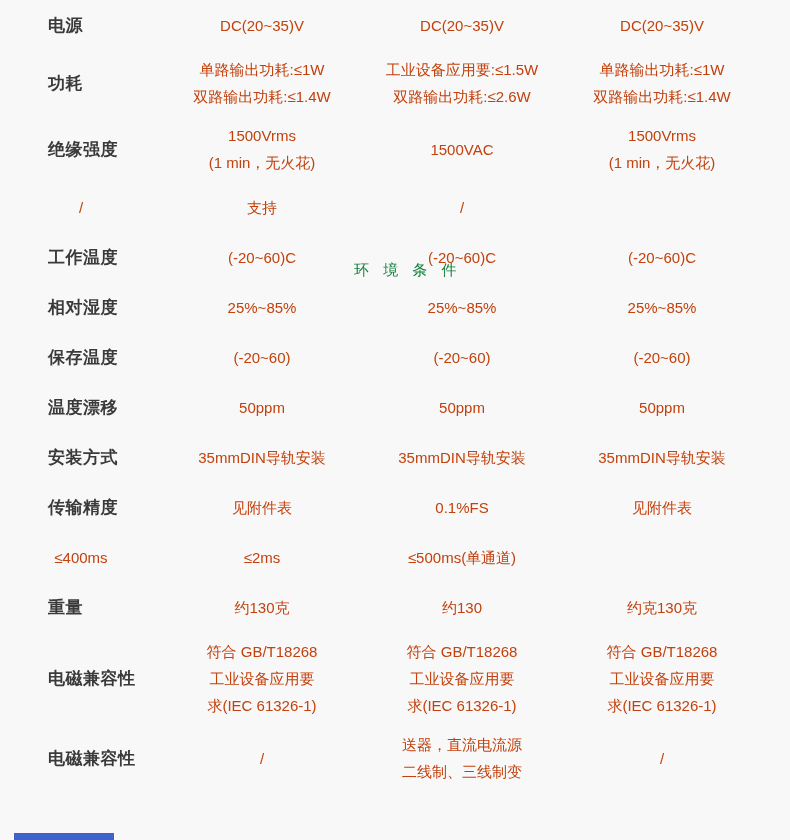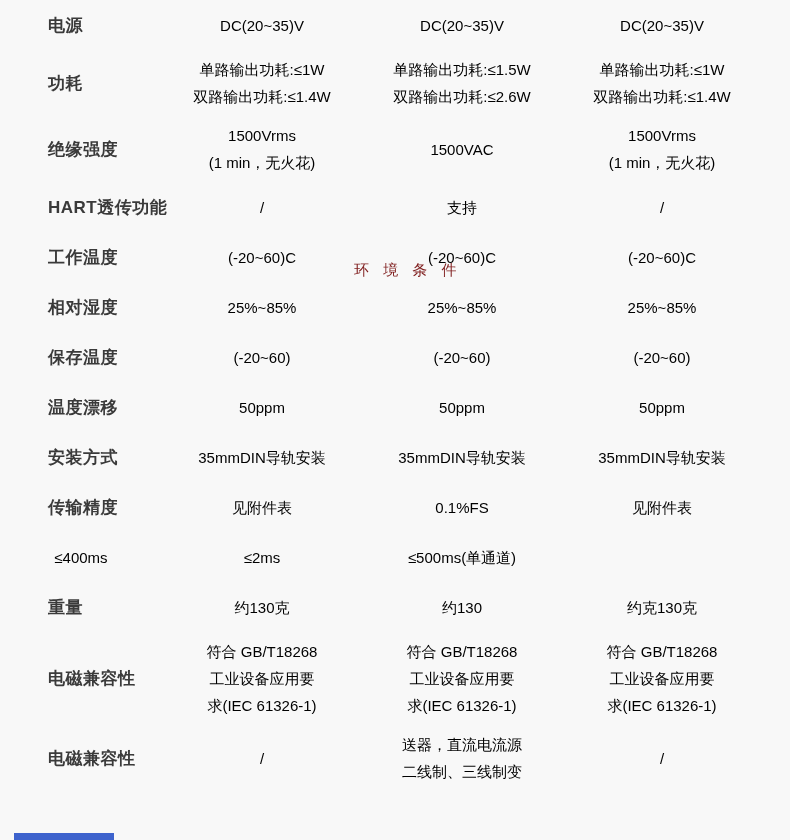--- a/index.html
+++ b/index.html
@@ -30,31 +30,31 @@
   .label {
     padding-left: 48px;
     font-size: 17px;
     font-weight: bold;
     color: #3a3a3a;
     white-space: nowrap;
     letter-spacing: 0.5px;
   }
   .cell {
     text-align: center;
-    color: #000000;
+    color: #c2410c;
     font-size: 15px;
     line-height: 27px;
   }
   .line { white-space: nowrap; }
   .watermark {
     position: absolute;
     left: 354px;
     top: 261px;
     font-size: 15px;
-    color: #7f1d1d;
+    color: #15803d;
     letter-spacing: 5px;
     white-space: nowrap;
     z-index: 2;
   }
   .accent-bar {
     position: absolute;
     left: 14px;
     bottom: 0;
     width: 100px;
     height: 7px;
@@ -78,21 +78,21 @@
         </div>
   </div>
 
   <div class="row multi">
     <div class="label">功耗</div>
     <div class="cell">
           <div class="line">单路输出功耗:≤1W</div>
           <div class="line">双路输出功耗:≤1.4W</div>
         </div>
     <div class="cell">
-          <div class="line">单路输出功耗:≤1.5W</div>
+          <div class="line">工业设备应用要:≤1.5W</div>
           <div class="line">双路输出功耗:≤2.6W</div>
         </div>
     <div class="cell">
           <div class="line">单路输出功耗:≤1W</div>
           <div class="line">双路输出功耗:≤1.4W</div>
         </div>
   </div>
 
   <div class="row multi">
     <div class="label">绝缘强度</div>
@@ -103,21 +103,20 @@
     <div class="cell">
           <div class="line">1500VAC</div>
         </div>
     <div class="cell">
           <div class="line">1500Vrms</div>
           <div class="line">(1 min，无火花)</div>
         </div>
   </div>
 
   <div class="row">
-    <div class="label">HART透传功能</div>
     <div class="cell">
           <div class="line">/</div>
         </div>
     <div class="cell">
           <div class="line">支持</div>
         </div>
     <div class="cell">
           <div class="line">/</div>
         </div>
   </div>

